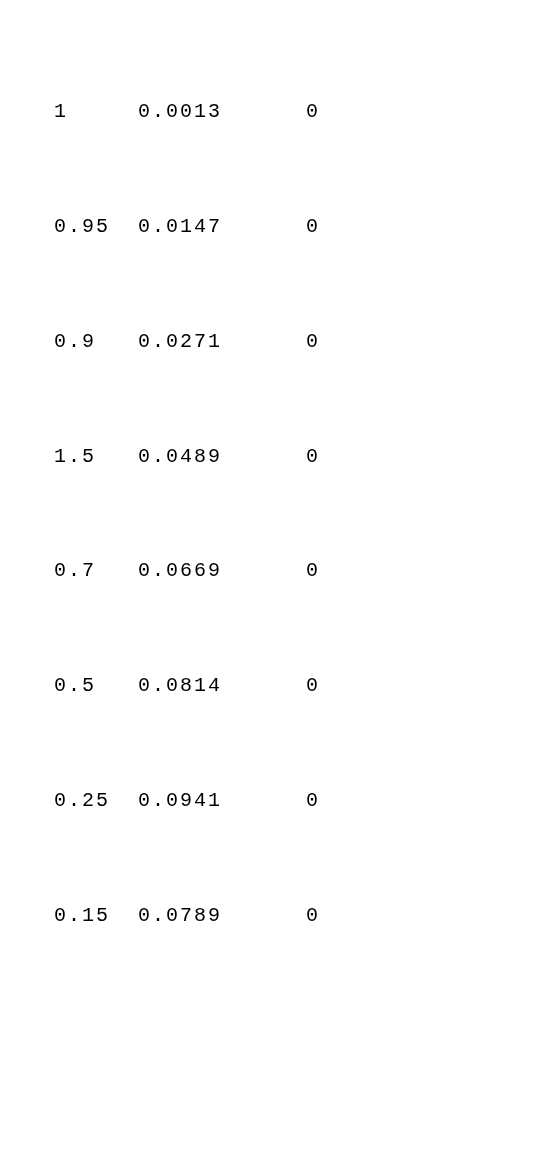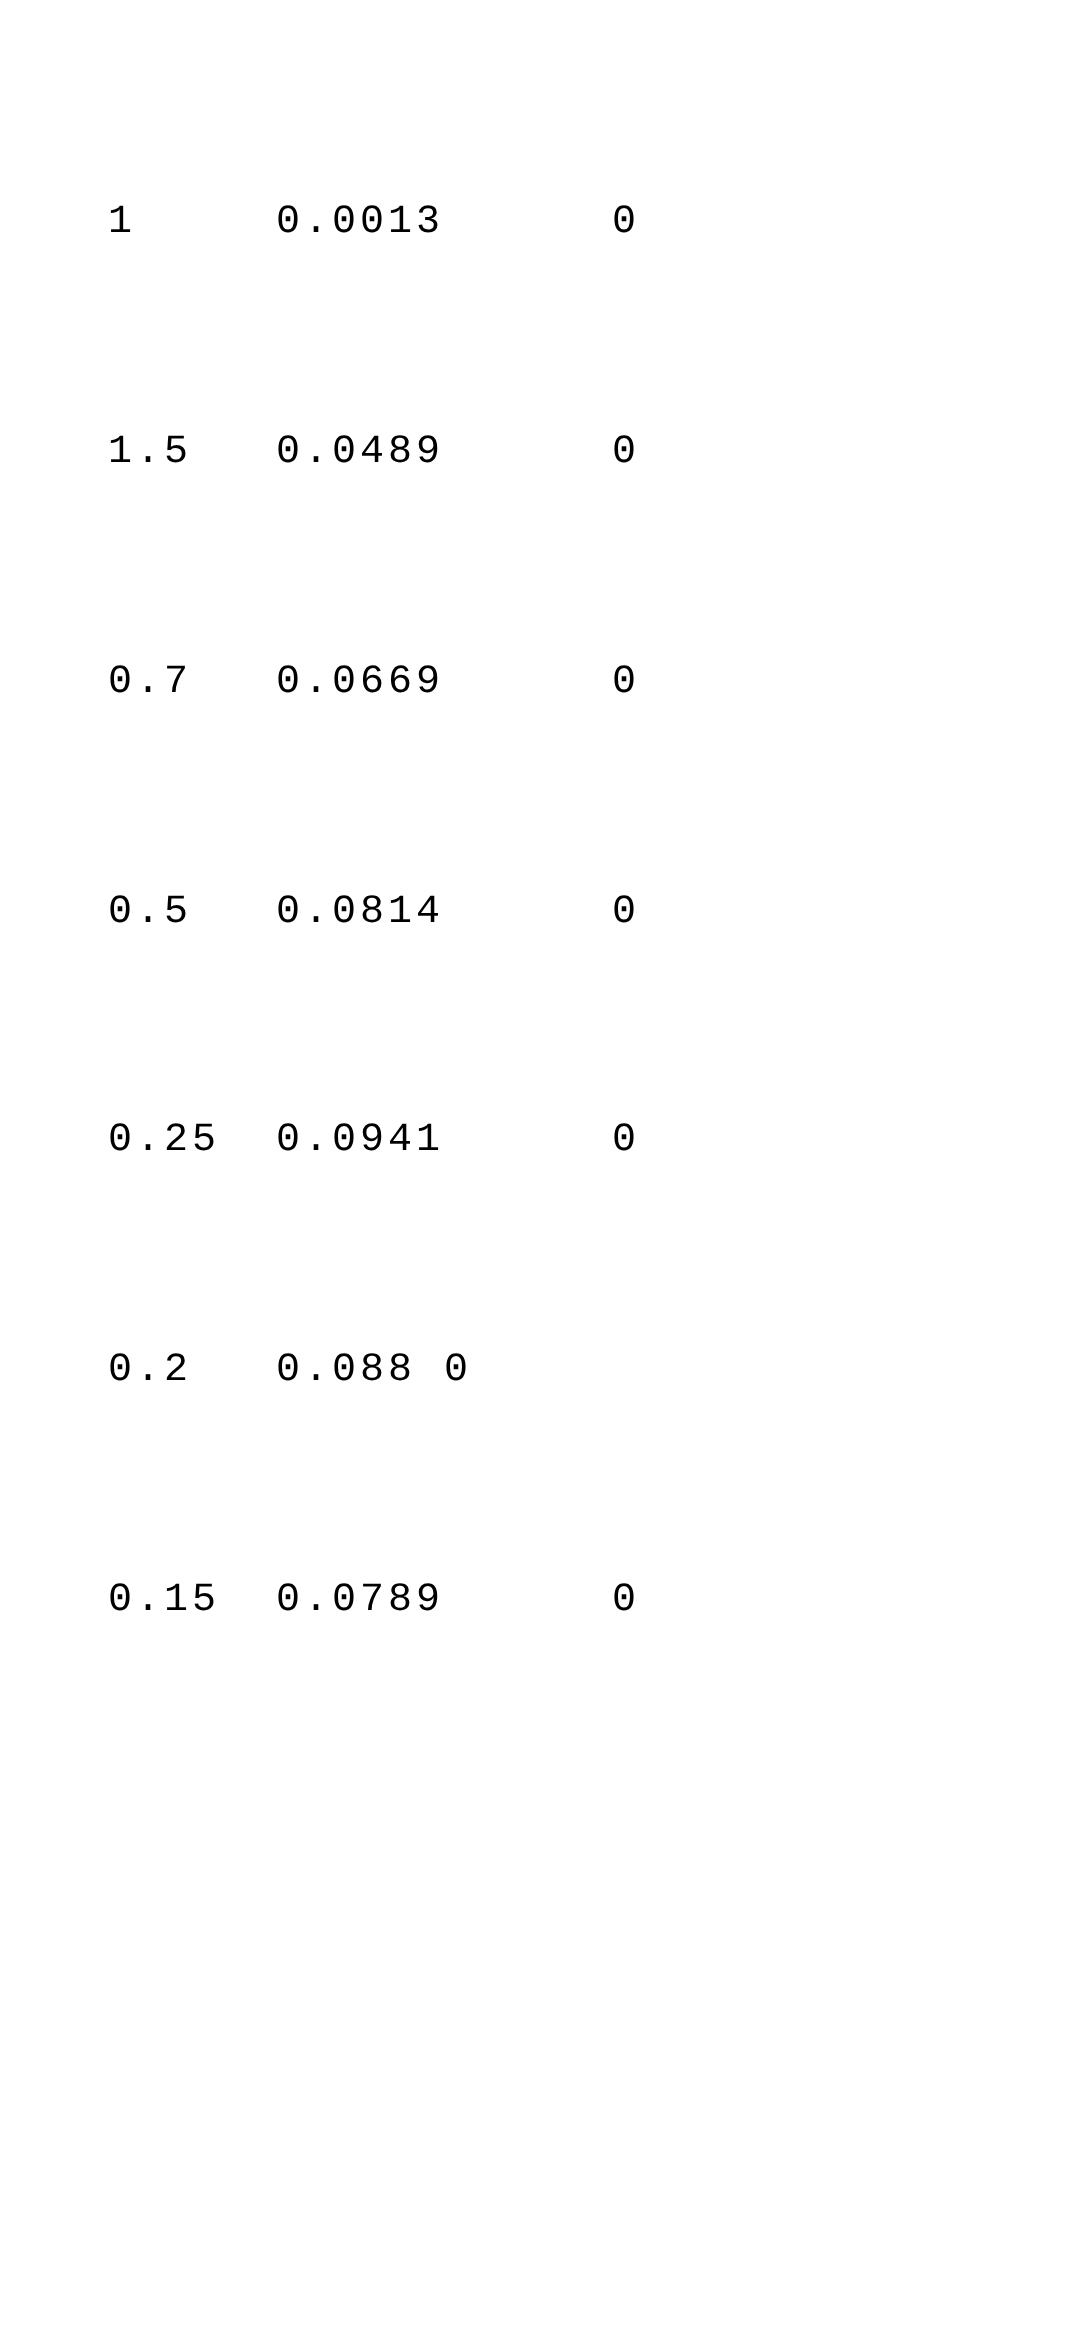--- a/index.html
+++ b/index.html
@@ -20,25 +20,26 @@
     .row {
       display: block;
       margin-top: 17px;
     }
   </style>
 </head>
 <body>
 
 <div class="container">
   <span class="row">1	0.0013	0</span>
+  <span class="row">0.95	0.0147	0</span>
+  <span class="row">0.9	0.0271	0</span>
   <span class="row">1.5	0.0489	0</span>
   <span class="row">0.7	0.0669	0</span>
   <span class="row">0.5	0.0814	0</span>
   <span class="row">0.25	0.0941	0</span>
-  <span class="row">0.2	0.088	0</span>
   <span class="row">0.15	0.0789	0</span>
   
   
   
   
   
   
   
   
   

